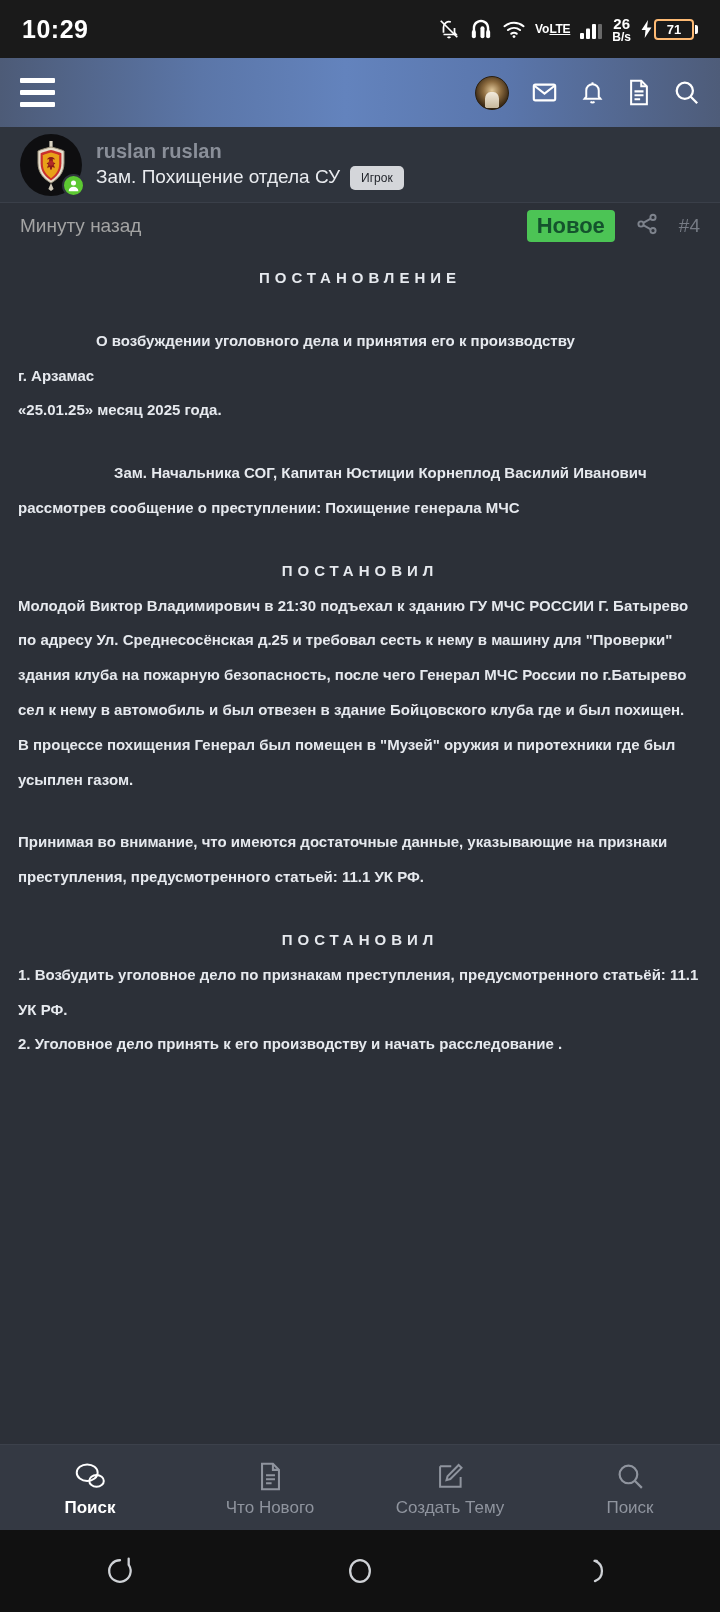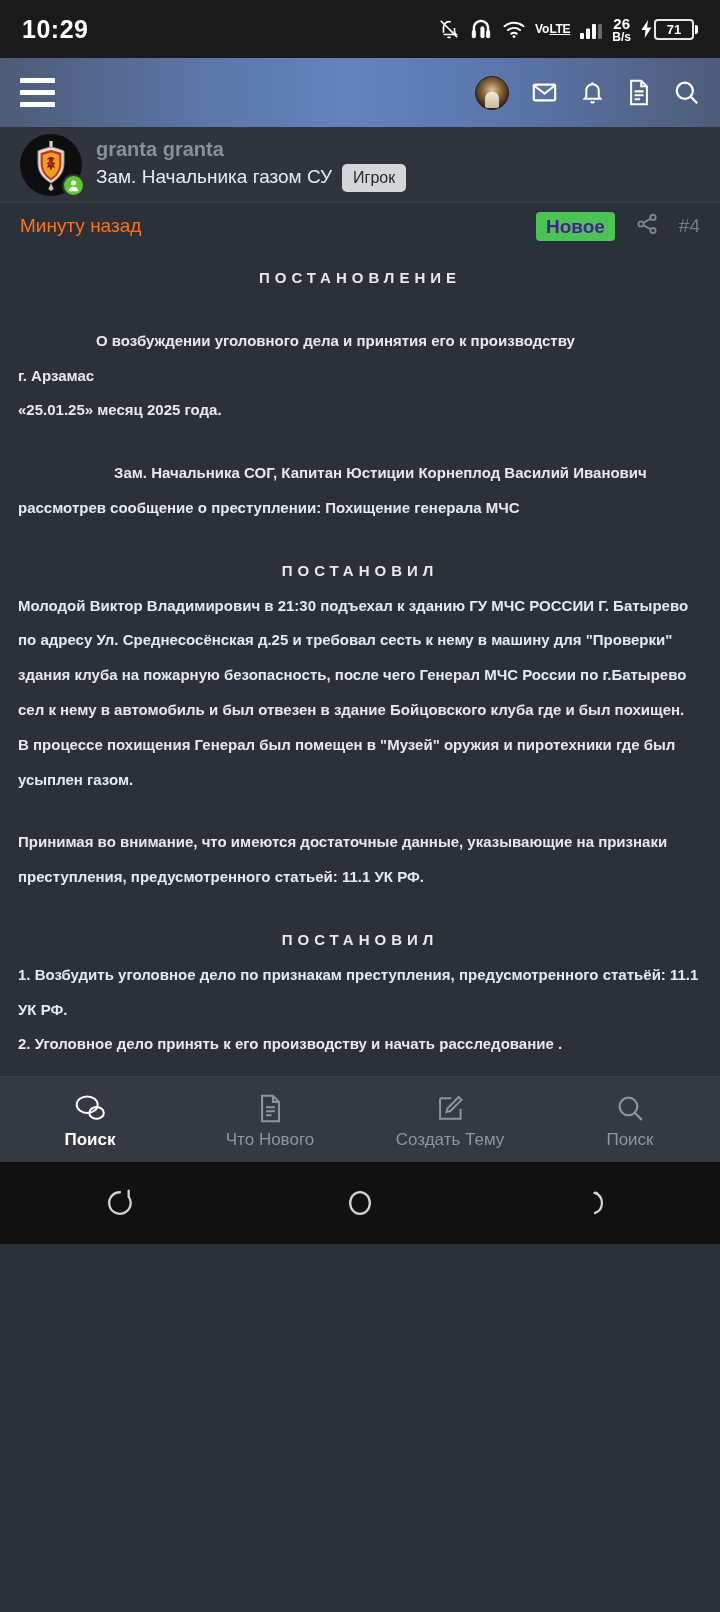--- a/index.html
+++ b/index.html
@@ -3,40 +3,40 @@
 <meta charset="utf-8">
 <style>
   * { margin:0; padding:0; box-sizing:border-box; }
   html,body { width:720px; height:1612px; }
   body {
     background:#2c3038;
     font-family:"Liberation Sans", sans-serif;
     color:#e8eaed;
     overflow:hidden;
   }
-  .screen { position:relative; width:720px; height:1244px; display:flex; flex-direction:column; }
+  .screen { position:relative; width:720px; height:1612px; display:flex; flex-direction:column; }
 
   
   .statusbar {
     height:58px; background:#1a1a1a; flex:0 0 58px;
     display:flex; align-items:center; justify-content:space-between;
     padding:0 22px; color:#ffffff;
   }
   .sb-time { font-size:25px; font-weight:bold; letter-spacing:.5px; }
   .sb-icons { display:flex; align-items:center; gap:9px; }
   .sb-icons svg { display:block; }
   .sb-net { display:flex; flex-direction:column; align-items:center; line-height:1; }
   .sb-net .t { font-size:15px; font-weight:bold; }
   .sb-net .b { font-size:12px; font-weight:bold; }
   .volte { display:flex; flex-direction:row; align-items:center; line-height:1.02; }
   .volte .v { font-size:12px; font-weight:bold; }
   .volte .l { font-size:12px; font-weight:bold; letter-spacing:-.3px;text-decoration:underline; }
   .batt { display:flex; align-items:center; gap:1px; }
   .batt-body {
-    border:2px solid #e5e5e5; border-radius:4px; width:40px; height:21px;
+    border:2px solid #fdba74; border-radius:4px; width:40px; height:21px;
     display:flex; align-items:center; justify-content:center;
     font-size:13px; font-weight:bold; color:#fff;
   }
   .batt-tip { width:3px; height:9px; background:#fff; border-radius:0 2px 2px 0; }
 
   
   .appbar {
     flex:0 0 69px; height:69px;
     background:linear-gradient(to right,#4d5b77 0%, #5b76a8 28%, #6383bd 48%, #5a76ac 70%, #4e5c79 100%);
     display:flex; align-items:center; justify-content:space-between;
@@ -69,33 +69,33 @@
   .online-dot {
     position:absolute; right:-3px; bottom:-1px; width:23px; height:23px;
     border-radius:50%; background:#5cc832; border:2px solid #2f343d;
     display:flex; align-items:center; justify-content:center;
   }
   .user-meta { display:flex; flex-direction:column; gap:4px; min-width:0; }
   .uname { font-size:20px; color:#8a8f99; font-weight:bold; line-height:1.1; }
   .urow { display:flex; align-items:center; gap:10px; }
   .utitle { font-size:19px; color:#e9ebef; line-height:1.1; }
   .ubadge {
-    background:#d4d6da; color:#23262c; font-size:16px;
+    background:#d4d6da; color:#23262c; font-size:12px;
     padding:6px 11px; border-radius:5px; line-height:1; white-space:nowrap;
   }
 
   
   .metarow {
     flex:0 0 46px; display:flex; align-items:center; justify-content:space-between;
     padding:0 20px; background:#2c3038;
   }
-  .ago { font-size:19px; color:#f97316; }
+  .ago { font-size:19px; color:#a3a3a3; }
   .meta-right { display:flex; align-items:center; gap:20px; }
   .newbadge {
-    background:#4cc455; color:#4c1d95; font-size:19px; font-weight:bold;
+    background:#4cc455; color:#14532d; font-size:22px; font-weight:bold;
     padding:5px 10px; border-radius:4px; line-height:1;
   }
   .postnum { font-size:19px; color:#767b85; }
 
   
   .post {
     flex:1 1 auto; padding:12px 18px 0 18px; overflow:hidden;
     font-size:15px; line-height:2.32; font-weight:bold; color:#e6e9ee;
   }
   .p-center { text-align:center; }
@@ -232,23 +232,23 @@
         </svg>
       </div>
       <div class="online-dot">
         <svg width="13" height="13" viewBox="0 0 16 16" fill="#fff">
           <circle cx="8" cy="5" r="3.1"></circle>
             <path d="M2 15c0-3.4 2.7-5.4 6-5.4s6 2 6 5.4z"></path>
         </svg>
       </div>
     </div>
     <div class="user-meta">
-      <div class="uname">granta granta</div>
+      <div class="uname">ruslan ruslan</div>
       <div class="urow">
-        <span class="utitle">Зам. Начальника газом СУ</span>
+        <span class="utitle">Зам. Похищение отдела СУ</span>
         <span class="ubadge">Игрок</span>
       </div>
     </div>
   </div>
 
   <div class="metarow">
     <div class="ago">Минуту назад</div>
     <div class="meta-right">
       <span class="newbadge">Новое</span>
       <span>

